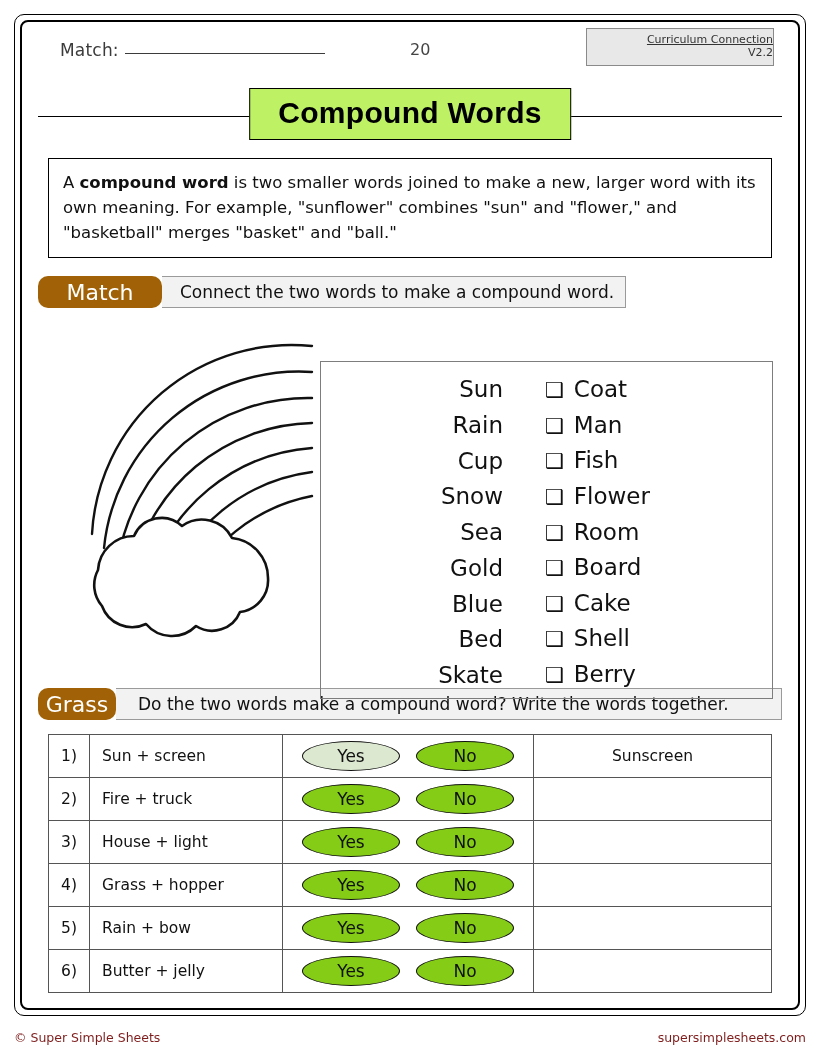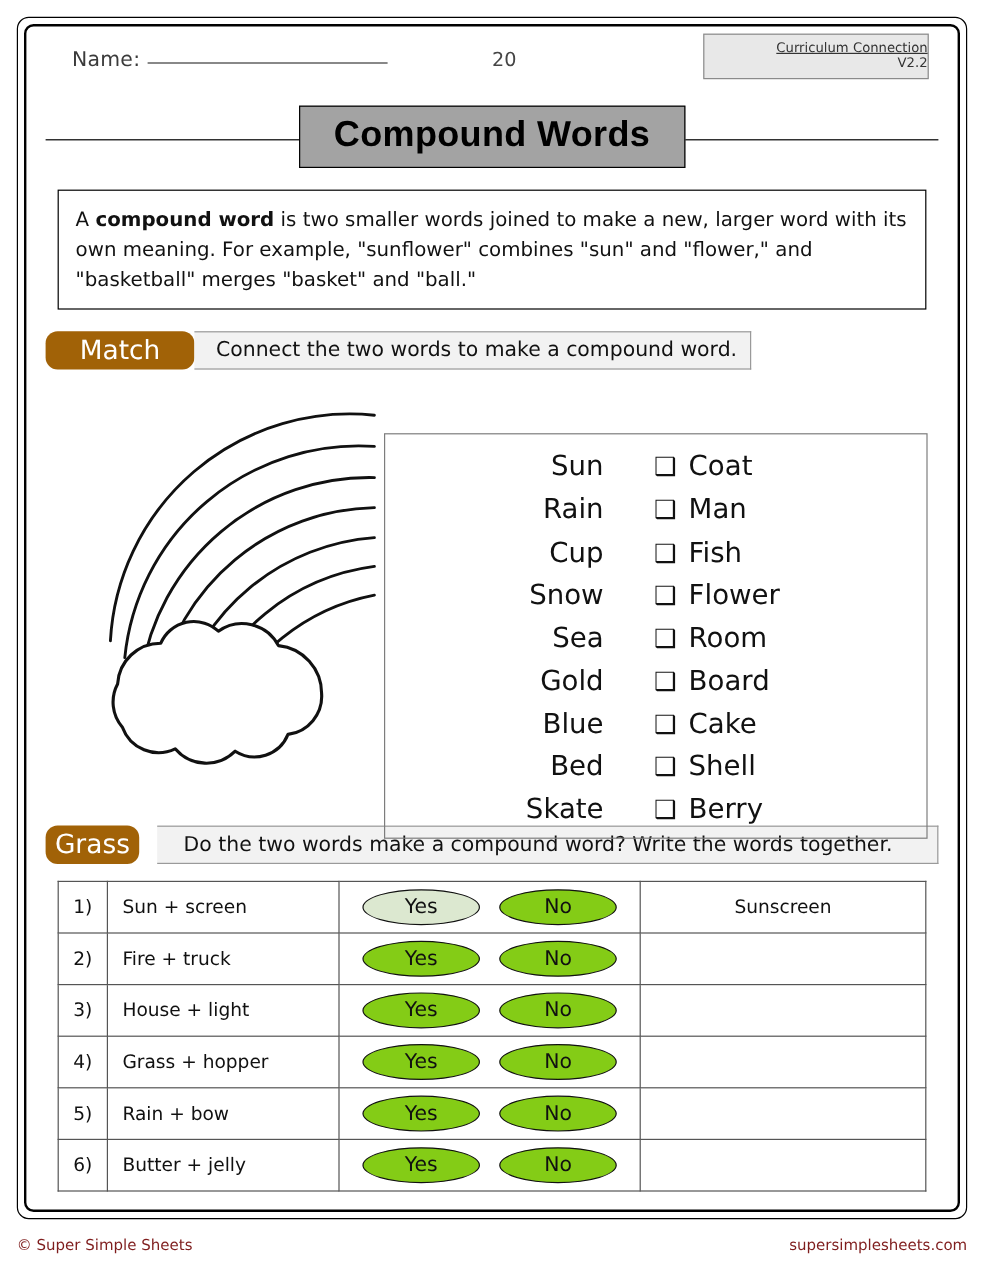--- a/index.html
+++ b/index.html
@@ -114,21 +114,21 @@
     left: 0;
     right: 0;
     top: 28px;
     border-top: 1.6px solid #000;
   }
   .title-box {
     position: absolute;
     left: 50%;
     transform: translateX(-50%);
     top: 0;
-    background: #a3a3a3;
+    background: #bef264;
     border: 1.8px solid #000;
     padding: 7px 28px 9px;
     font-size: 30px;
     font-weight: bold;
     letter-spacing: .3px;
     font-family: "Liberation Sans", sans-serif;
     white-space: nowrap;
   }
 
   
@@ -166,21 +166,21 @@
     border: 1px solid #9a9a9a;
     border-left: none;
     font-size: 17px;
     display: flex;
     align-items: center;
     padding-left: 18px;
     box-sizing: border-box;
     color: #111;
   }
   .sec-bar.match .sec-instr { width: 464px; }
-  .sec-bar.think .sec-instr { flex: 1; padding-left: 22px; margin-left: 15px; }
+  .sec-bar.think .sec-instr { flex: 1; padding-left: 22px; }
 
   
   .match-area {
     position: relative;
     height: 350px;
     margin-top: 12px;
   }
   .rainbow {
     position: absolute;
     left: -10px;
@@ -283,21 +283,21 @@
 </head>
 <body>
 
 <div class="page-outer"></div>
 <div class="page-inner"></div>
 
 <div class="content">
 
   <div class="hdr">
     <div class="name-line">
-      <span>Name:</span><span class="rule"></span>
+      <span>Match:</span><span class="rule"></span>
     </div>
     <div class="page-num">20</div>
     <div class="cc-badge">
       <span class="cc-t1">Curriculum Connection</span>
       <span class="cc-t2">V2.2</span>
     </div>
   </div>
 
   <div class="title-wrap">
     <div class="title-rule"></div>

